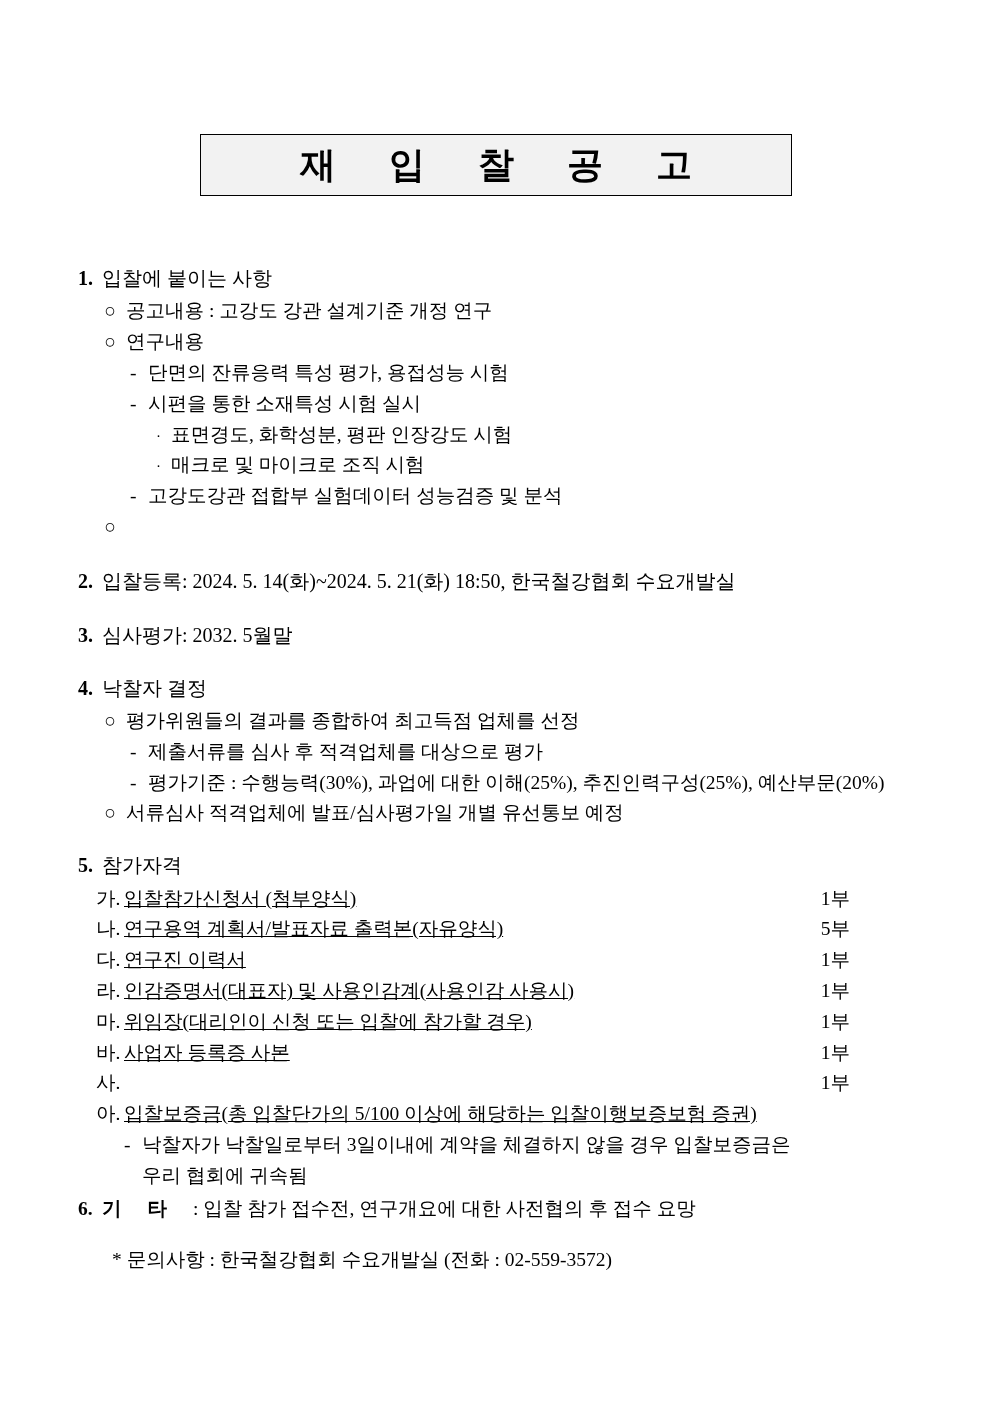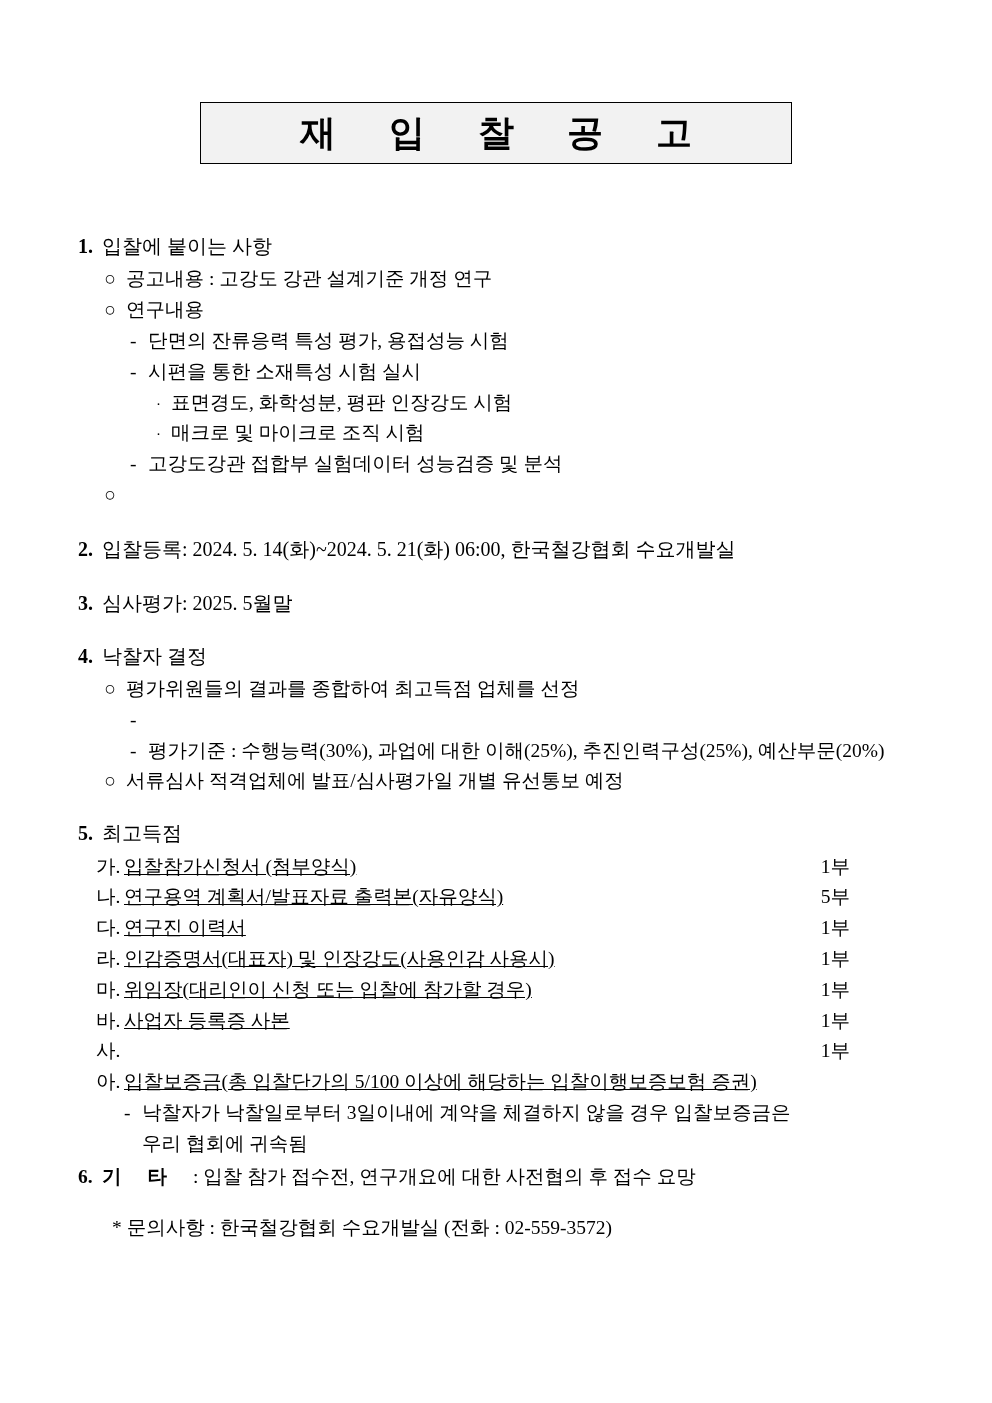--- a/index.html
+++ b/index.html
@@ -30,20 +30,21 @@
   }
   .title-box {
     border: 1px solid #000;
     width: 592px;
     height: 62px;
     box-sizing: border-box;
     display: flex;
     align-items: center;
     justify-content: center;
     background: #f2f2f2;
+    margin-top: 32px;
   }
   .title-text {
     font-size: 36px;
     font-weight: bold;
     letter-spacing: 22px;
     text-indent: 22px;
     font-family: "Liberation Serif", "DejaVu Serif", serif;
   }
 
   .content {
@@ -207,76 +208,77 @@
       <span>고강도강관 접합부 실험데이터 성능검증 및 분석</span>
     </div>
 
     <div class="lvl1 tight">
       <span class="mk">○</span>
     </div>
 
     <div class="sec-head sec2">
       <span class="sec-num">2.</span>
       <span class="sec-title">입찰등록</span>
-      <span class="sec-rest"> : 2024. 5. 14(화)~2024. 5. 21(화) 06:00, 한국철강협회 수요개발실</span>
+      <span class="sec-rest"> : 2024. 5. 14(화)~2024. 5. 21(화) 18:50, 한국철강협회 수요개발실</span>
     </div>
 
     <div class="sec-head sec3">
       <span class="sec-num">3.</span>
       <span class="sec-title">심사평가</span>
-      <span class="sec-rest"> : 2025. 5월말</span>
+      <span class="sec-rest"> : 2032. 5월말</span>
     </div>
 
     <div class="sec-head sec4">
       <span class="sec-num">4.</span>
       <span class="sec-title">낙찰자 결정</span>
     </div>
 
     <div class="lvl1 tight">
       <span class="mk">○</span>
       <span>평가위원들의 결과를 종합하여 최고득점 업체를 선정</span>
     </div>
 
     <div class="lvl2 tight">
       <span class="mk">-</span>
+      <span>제출서류를 심사 후 적격업체를 대상으로 평가</span>
     </div>
 
     <div class="lvl2 tight">
       <span class="mk">-</span>
       <span>평가기준 : 수행능력(30%), 과업에 대한 이해(25%), 추진인력구성(25%), 예산부문(20%)</span>
     </div>
 
     <div class="lvl1 tight">
       <span class="mk">○</span>
       <span>서류심사 적격업체에 발표/심사평가일 개별 유선통보 예정</span>
     </div>
 
     <div class="sec-head sec5">
       <span class="sec-num">5.</span>
-      <span class="sec-title">최고득점</span>
+      <span class="sec-title">참가자격</span>
     </div>
 
     <div class="qual-row tight">
       <span class="qual-mark">가.</span>
       <span class="qual-text">입찰참가신청서 (첨부양식)</span>
       <span class="qual-count">1부</span>
     </div>
     <div class="qual-row tight">
       <span class="qual-mark">나.</span>
       <span class="qual-text">연구용역 계획서/발표자료 출력본(자유양식)</span>
       <span class="qual-count">5부</span>
     </div>
     <div class="qual-row tight">
       <span class="qual-mark">다.</span>
       <span class="qual-text">연구진 이력서</span>
       <span class="qual-count">1부</span>
     </div>
     <div class="qual-row tight">
       <span class="qual-mark">라.</span>
-      <span class="qual-text">인감증명서(대표자) 및 인장강도(사용인감 사용시)</span>
+      <span class="qual-text">인감증명서(대표자) 및 사용인감계(사용인감 사용시)</span>
       <span class="qual-count">1부</span>
     </div>
     <div class="qual-row tight">
       <span class="qual-mark">마.</span>
       <span class="qual-text">위임장(대리인이 신청 또는 입찰에 참가할 경우)</span>
       <span class="qual-count">1부</span>
     </div>
     <div class="qual-row tight">
       <span class="qual-mark">바.</span>
       <span class="qual-text">사업자 등록증 사본</span>

